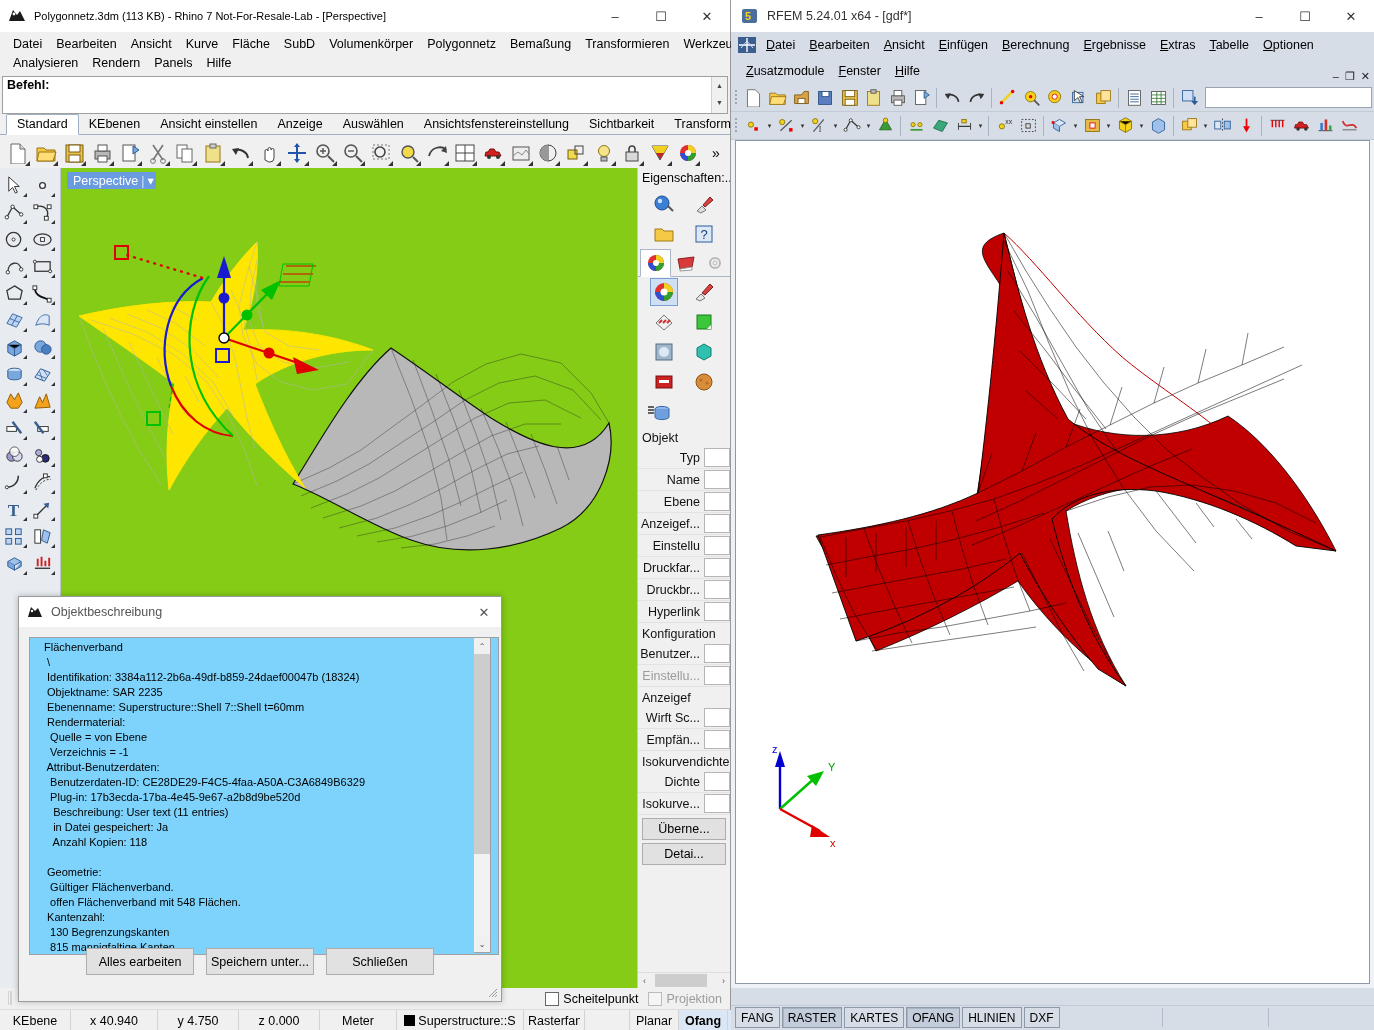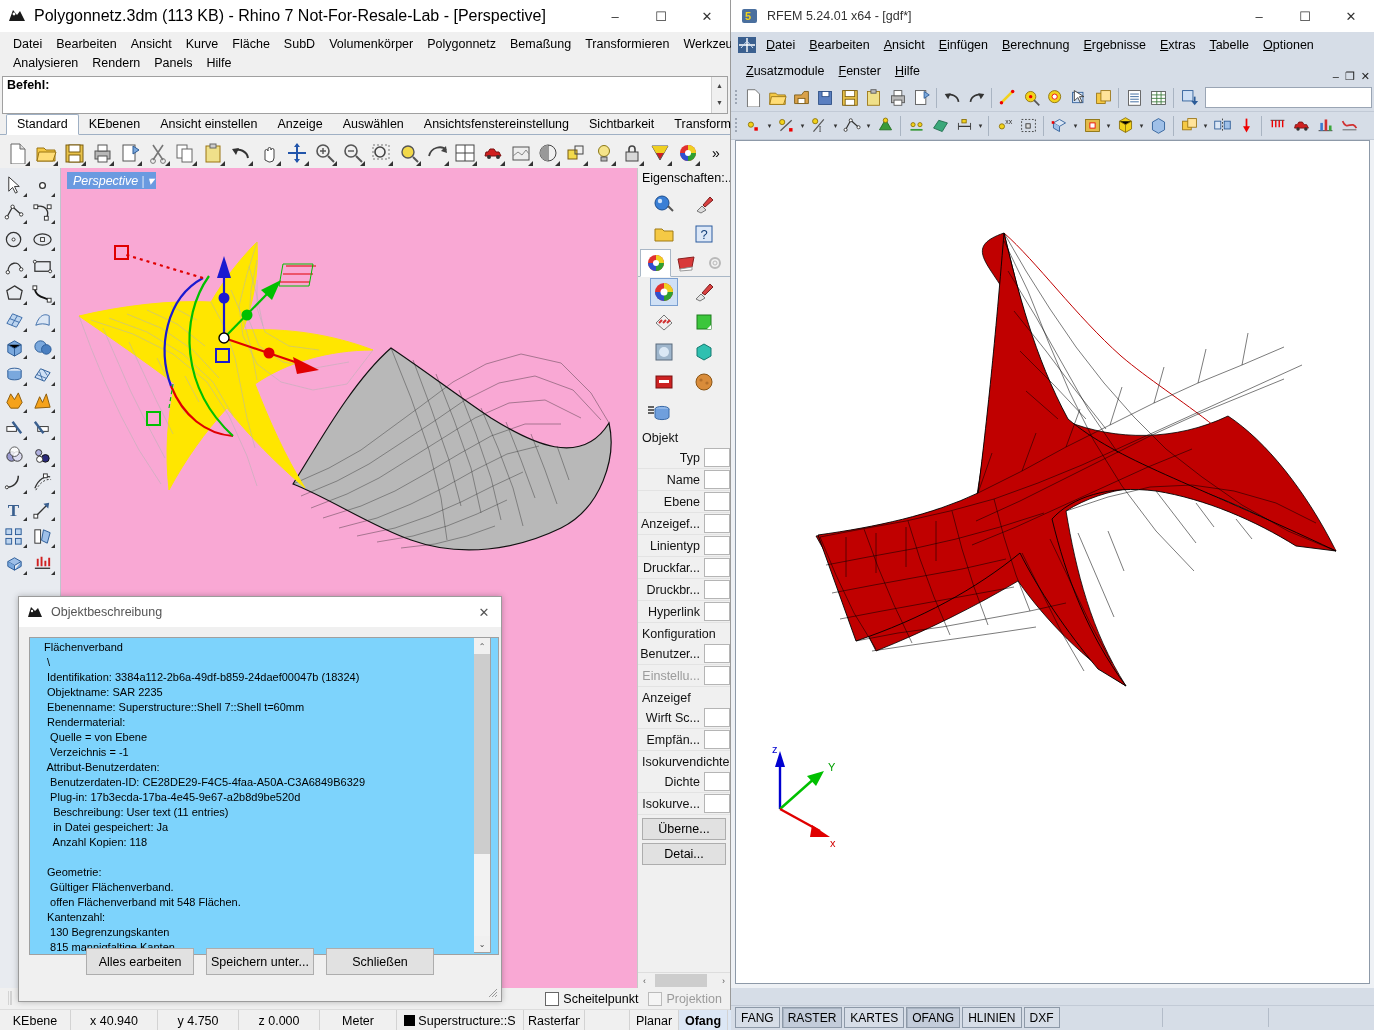--- a/index.html
+++ b/index.html
@@ -9,21 +9,21 @@
     font-size:12px;
     background:#ffffff;
     -webkit-font-smoothing:antialiased;
   }
   .app{position:absolute;top:0;left:0;}
 
   
   #rhino{left:0;top:0;width:730px;height:1030px;background:#f0f0f0;border-right:1px solid #9a9a9a;}
   .r-titlebar{height:32px;background:#ffffff;display:flex;align-items:center;padding-left:8px;}
   .r-title-icon{width:18px;height:18px;margin-right:8px;position:relative;}
-  .r-title-text{font-size:16px;color:#000;flex:1;}
+  .r-title-text{font-size:11px;color:#000;flex:1;}
   .wbtns{display:flex;height:32px;}
   .wbtn{width:46px;height:32px;display:flex;align-items:center;justify-content:center;font-size:13px;color:#333;}
   .r-menubar{background:#f0f0f0;padding:2px 6px 2px 6px;}
   .r-menurow{display:flex;align-items:center;height:19px;}
   .r-menu{padding:1px 7px;font-size:12.5px;color:#000;white-space:nowrap;}
   .r-cmdarea{margin:2px 2px 0 2px;border:1px solid #a0a0a0;background:#fff;height:36px;position:relative;}
   .r-cmdhist{font-size:12.5px;padding:1px 4px;color:#000;white-space:nowrap;overflow:hidden;border-bottom:1px solid #d8d8d8;}
   .r-cmdline{font-size:12.5px;padding:1px 4px;font-weight:bold;color:#000;}
   .r-cmdscroll{position:absolute;right:0;top:0;width:15px;height:36px;background:#f0f0f0;border-left:1px solid #d0d0d0;}
   .r-cmdscroll div{height:17px;display:flex;align-items:center;justify-content:center;font-size:7px;color:#444;}
@@ -34,21 +34,21 @@
   .r-toolbar{height:36px;background:#f0f0f0;display:flex;align-items:center;padding-left:4px;border-bottom:1px solid #c8c8c8;}
   .tbi{width:30px;height:32px;position:relative;display:flex;align-items:center;justify-content:center;}
   .tbi .corner{position:absolute;right:2px;bottom:3px;width:0;height:0;border-left:5px solid transparent;border-bottom:5px solid #333;}
 
   .r-body{position:absolute;left:0;top:168px;width:730px;bottom:42px;}
   .r-lefttool{position:absolute;left:0;top:0;width:60px;bottom:0;background:#e8ebf0;border-right:1px solid #c0c4cc;
       display:flex;flex-wrap:wrap;align-content:flex-start;padding-top:4px;}
   .ltbi{width:28px;height:27px;position:relative;display:flex;align-items:center;justify-content:center;}
   .ltbi .corner{position:absolute;right:1px;bottom:2px;width:0;height:0;border-left:4px solid transparent;border-bottom:4px solid #333;}
 
-  .r-viewport{position:absolute;left:61px;top:0;right:92px;bottom:0;background:#f9a8d4;overflow:hidden;font-style:italic;}
+  .r-viewport{position:absolute;left:61px;top:0;right:92px;bottom:0;background:#84cc16;overflow:hidden;}
   .vp-label{position:absolute;left:6px;top:4px;display:flex;align-items:center;background:#6a9ae0;color:#fff;
       font-size:12.5px;padding:1px 2px 1px 6px;font-weight:500;}
   .vp-label .sep{margin:0 3px;opacity:.7;}
 
   .r-props{position:absolute;right:0;top:0;width:92px;bottom:0;background:#f0f0f0;border-left:1px solid #c8c8c8;}
   .pr-title{font-size:12.5px;padding:3px 4px 4px 4px;color:#000;white-space:nowrap;overflow:hidden;}
   .pr-iconrow{display:flex;justify-content:space-around;padding:2px 6px;}
   .pr-icon{width:26px;height:26px;display:flex;align-items:center;justify-content:center;}
   .pr-tabrow{display:flex;border-bottom:1px solid #a9b7c6;align-items:flex-end;padding-left:2px;}
   .pr-tab{width:36px;height:26px;display:flex;align-items:center;justify-content:center;}
@@ -831,21 +831,21 @@
           </div>
           <div class="pr-row">
             <span class="pr-lbl">Ebene</span>
             <span class="pr-val"></span>
           </div>
           <div class="pr-row">
             <span class="pr-lbl">Anzeigef...</span>
             <span class="pr-val"></span>
           </div>
           <div class="pr-row">
-            <span class="pr-lbl">Linientyp</span>
+            <span class="pr-lbl">Einstellu</span>
             <span class="pr-val"></span>
           </div>
           <div class="pr-row">
             <span class="pr-lbl">Druckfar...</span>
             <span class="pr-val"></span>
           </div>
           <div class="pr-row">
             <span class="pr-lbl">Druckbr...</span>
             <span class="pr-val"></span>
           </div>

